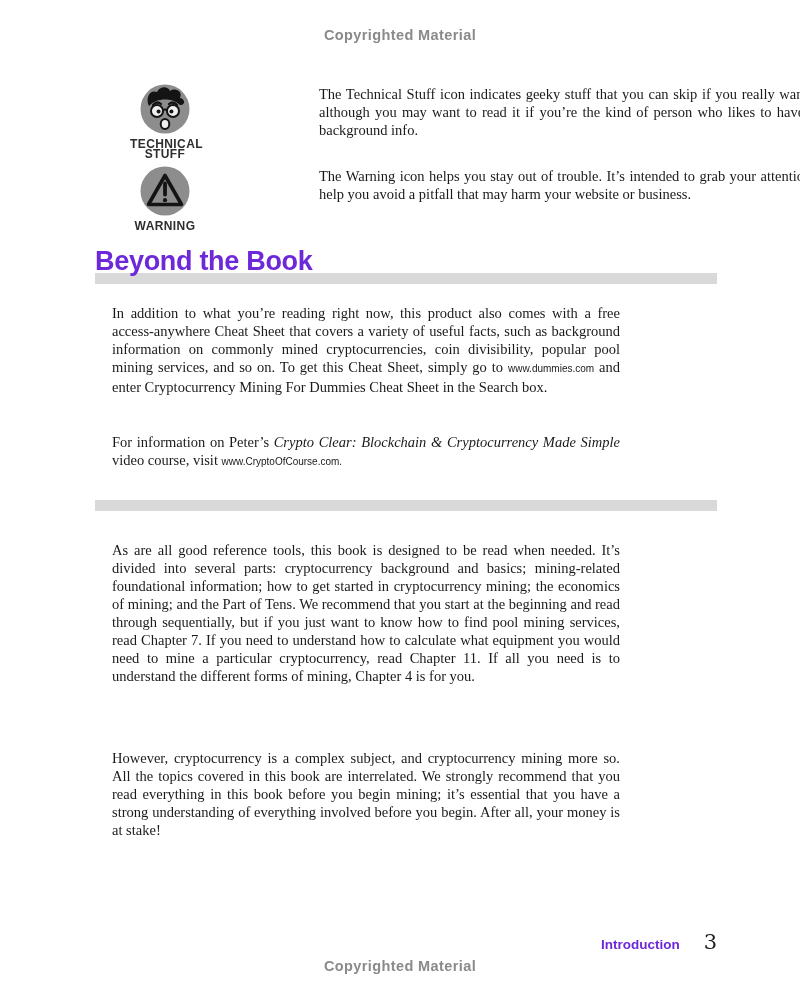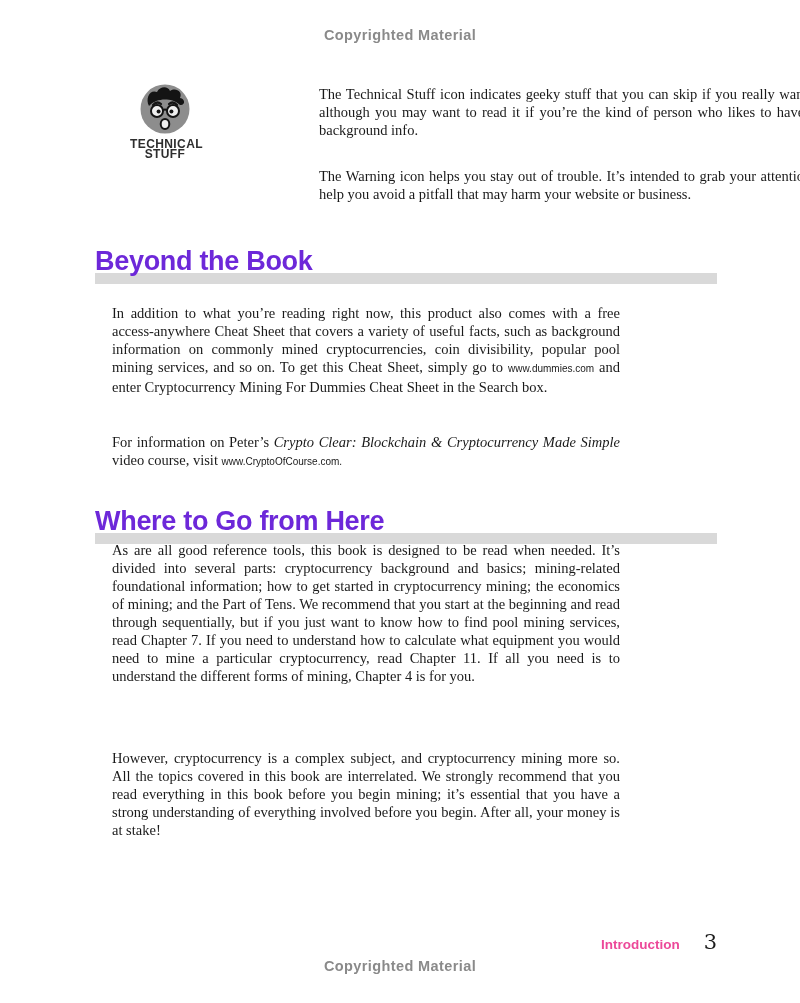--- a/index.html
+++ b/index.html
@@ -59,21 +59,21 @@
   .seg-bold { font-weight: 400; }
   .seg-italic { font-style: italic; }
   .seg-mono { font-family: Liberation Sans, sans-serif; font-size: 10px; }
 
   .footer {
     position: absolute; top: 930px; right: 83px;
     display: flex; align-items: baseline; gap: 24px;
   }
   .footer-section {
     font-family: "Liberation Sans", sans-serif; font-weight: 700;
-    font-size: 13.5px; color: #ec4899;
+    font-size: 13.5px; color: #6d28d9;
   }
   .footer-page {
     font-family: "DejaVu Serif", serif; font-size: 21px; color: #1b1b1b;
   }
 </style>
 </head>
 <body>
 
 <div class="copyright top">Copyrighted Material</div>
 
@@ -90,32 +90,40 @@
       <circle cx="18.6" cy="27.6" r="2" fill="#141414"></circle>
       <circle cx="31.4" cy="27.6" r="2" fill="#141414"></circle>
       <ellipse cx="25" cy="40" rx="4.3" ry="5" fill="#efefef" stroke="#141414" stroke-width="2"></ellipse>
     </svg>
     <div class="icon-label">TECHNICAL STUFF</div>
   </div>
   <div class="callout-text">The Technical Stuff icon indicates geeky stuff that you can skip if you really want to, although you may want to read it if you’re the kind of person who likes to have the background info.</div>
 </div>
 
 <div class="callout second">
+  <div class="icon-col">
+    <svg class="icon-circle" viewBox="0 0 50 50" aria-hidden="true">
+      <circle class="icon-bg" cx="25" cy="25" r="24.5"></circle>
+      <path d="M25 9.5 L41.5 38.5 L8.5 38.5 Z" fill="none" stroke="#141414" stroke-width="3.6" stroke-linejoin="round"></path>
+      <path d="M25 17.5 L25 28.5" stroke="#141414" stroke-width="3.8" stroke-linecap="round"></path>
+      <circle cx="25" cy="34.2" r="2.1" fill="#141414"></circle>
+    </svg>
+    <div class="icon-label">WARNING</div>
+  </div>
   <div class="callout-text">The Warning icon helps you stay out of trouble. It’s intended to grab your attention to help you avoid a pitfall that may harm your website or business.</div>
 </div>
 
 <div class="section-heading heading-1">
   <span>Beyond the Book</span>
   <span class="heading-rule"></span>
 </div>
 <div class="para para-1a"><span class="seg-normal">In addition to what you’re reading right now, this product also comes with a free access-anywhere Cheat Sheet that covers a variety of useful facts, such as background information on commonly mined cryptocurrencies, coin divisibility, popular pool mining services, and so on. To get this Cheat Sheet, simply go to </span><span class="seg-mono">www.dummies.com</span><span class="seg-normal"> and enter </span><span class="seg-bold">Cryptocurrency Mining For Dummies Cheat Sheet</span><span class="seg-normal"> in the Search box.</span></div>
 <div class="para para-1b"><span class="seg-normal">For information on Peter’s </span><span class="seg-italic">Crypto Clear: Blockchain &amp; Cryptocurrency Made Simple</span><span class="seg-normal"> video course, visit </span><span class="seg-mono">www.CryptoOfCourse.com.</span></div>
 
 <div class="section-heading heading-2">
-  <span>Where to Go from Here</span>
   <span class="heading-rule"></span>
 </div>
 <div class="para para-2a"><span class="seg-normal">As are all good reference tools, this book is designed to be read when needed. It’s divided into several parts: cryptocurrency background and basics; mining-related foundational information; how to get started in cryptocurrency mining; the economics of mining; and the Part of Tens. We recommend that you start at the beginning and read through sequentially, but if you just want to know how to find pool mining services, read Chapter 7. If you need to understand how to calculate what equipment you would need to mine a particular cryptocurrency, read Chapter 11. If all you need is to understand the different forms of mining, Chapter 4 is for you.</span></div>
 <div class="para para-2b"><span class="seg-normal">However, cryptocurrency is a complex subject, and cryptocurrency mining more so. All the topics covered in this book are interrelated. We strongly recommend that you read everything in this book before you begin mining; it’s essential that you have a strong understanding of everything involved before you begin. After all, your money is at stake!</span></div>
 
 <div class="footer">
   <span class="footer-section">Introduction</span>
   <span class="footer-page">3</span>
 </div>
 

